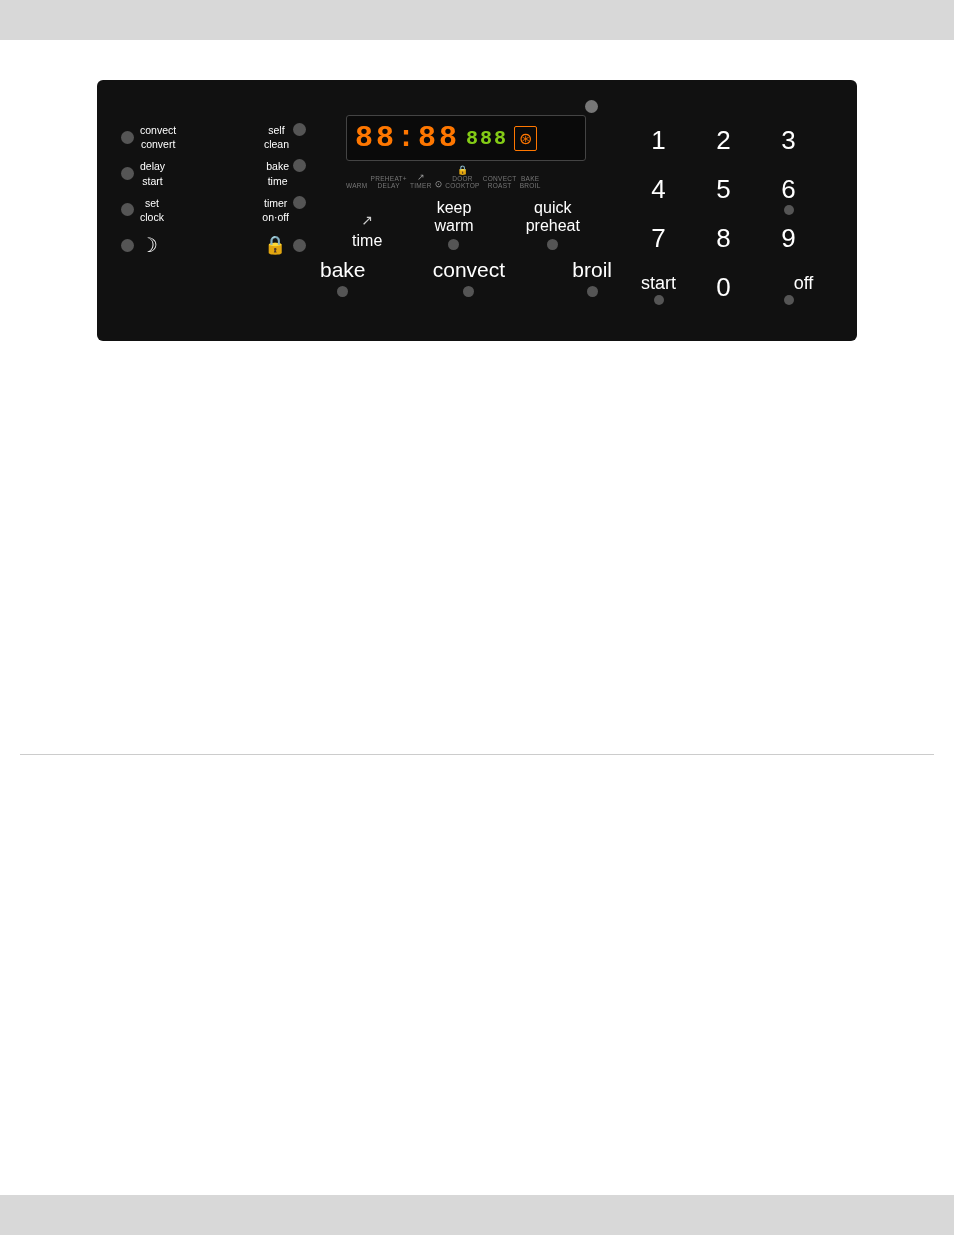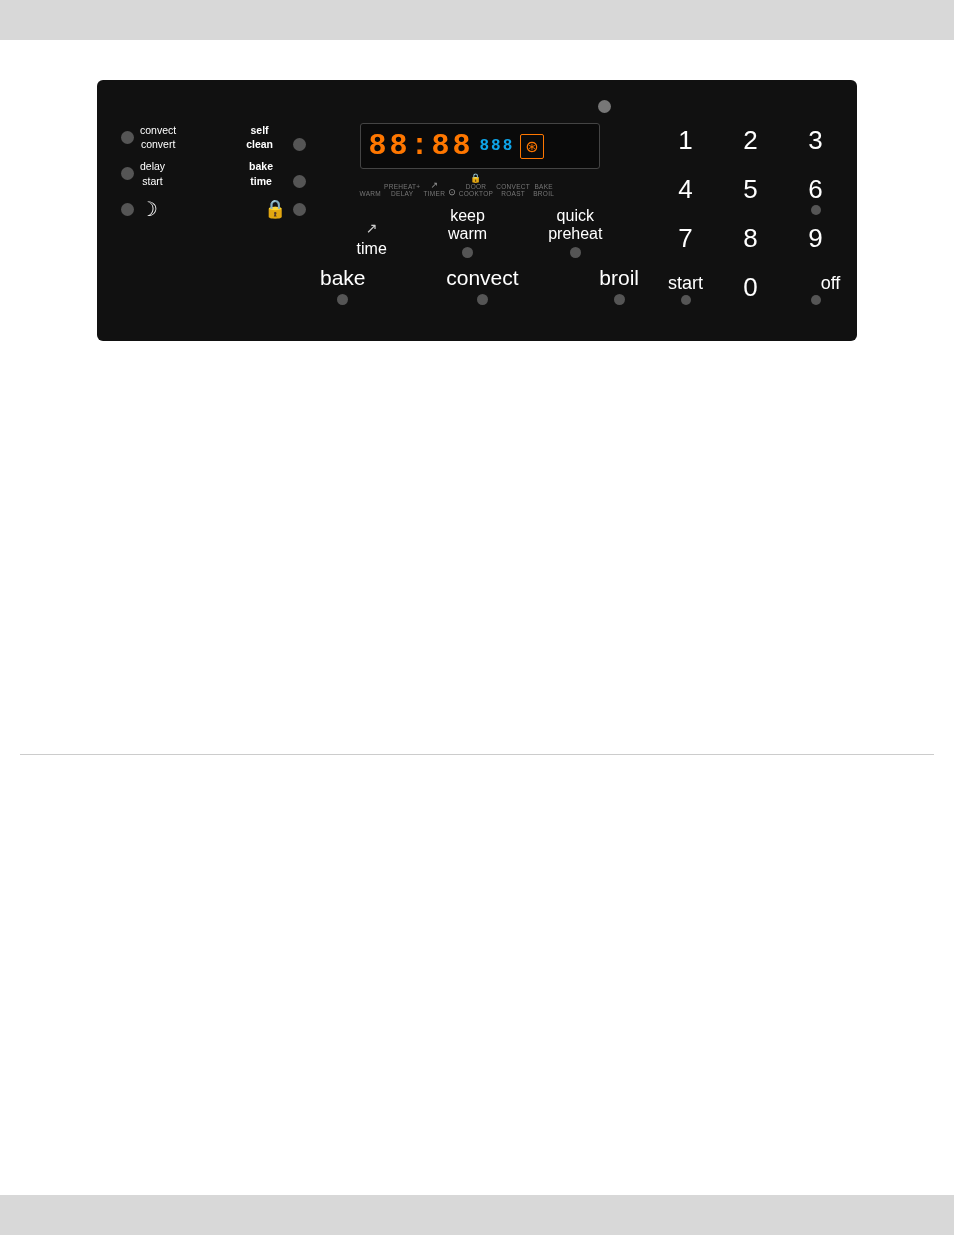--- a/index.html
+++ b/index.html
@@ -32,21 +32,21 @@
       display: flex;
       flex-direction: column;
       align-items: center;
       padding: 40px 20px;
     }
 
     .oven-panel {
       background: #111111;
       border-radius: 6px;
       width: 760px;
-      padding: 20px 9px 24px 24px;
+      padding: 20px 36px 24px 24px;
       display: flex;
       flex-direction: column;
       gap: 0px;
     }
 
     
     .oven-body {
       display: flex;
       width: 100%;
       gap: 10px;
@@ -80,24 +80,23 @@
     }
 
     .btn-group-left {
       display: flex;
       align-items: center;
       gap: 6px;
     }
 
     .btn-group-right {
       display: flex;
-      align-items: flex-end;
-      gap: 20px;
+      align-items: flex-start;
+      gap: 4px;
       flex-direction: row-reverse;
-      font-weight: bold;
     }
 
     .btn-txt {
       color: #ffffff;
       font-size: 10.5px;
       line-height: 1.35;
       text-align: center;
       white-space: nowrap;
     }
 
@@ -113,35 +112,34 @@
     
     .display-box {
       background: #0a0a0a;
       border: 1.5px solid #444;
       border-radius: 3px;
       display: flex;
       align-items: center;
       padding: 5px 8px;
       gap: 6px;
       width: 240px;
-      margin-top: 8px;
     }
 
     .seg-display {
       color: #ff7700;
       font-family: 'Courier New', monospace;
       font-size: 30px;
       font-weight: bold;
       letter-spacing: 3px;
     }
 
     .seg-temp {
-      color: #0ea5e9;
+      color: #84cc16;
       font-family: 'Courier New', monospace;
-      font-size: 16px;
+      font-size: 20px;
       font-weight: bold;
       letter-spacing: 2px;
     }
 
     .fan-box {
       border: 1.5px solid #ff7700;
       border-radius: 2px;
       padding: 2px 4px;
       color: #ff7700;
       font-size: 16px;
@@ -335,20 +333,30 @@
           <div class="btn-group-left">
             <div class="circle-btn"></div>
             <span class="btn-txt">delay<br>start</span>
           </div>
           <div class="btn-group-right">
             <div class="circle-btn"></div>
             <span class="btn-txt">bake<br>time</span>
           </div>
         </div>
 
+        <div class="btn-row">
+          <div class="btn-group-left">
+            <div class="circle-btn"></div>
+            <span class="btn-txt">set<br>clock</span>
+          </div>
+          <div class="btn-group-right">
+            <div class="circle-btn"></div>
+            <span class="btn-txt">timer<br>on·off</span>
+          </div>
+        </div>
 
         <div class="btn-row">
           <div class="btn-group-left">
             <div class="circle-btn"></div>
             <span class="btn-txt" style="font-size:20px;">☽</span>
           </div>
           <div style="display:flex;align-items:center;gap:6px;flex-direction:row-reverse;">
             <div class="circle-btn"></div>
             <span class="btn-txt" style="font-size:18px;">🔒</span>
           </div>

